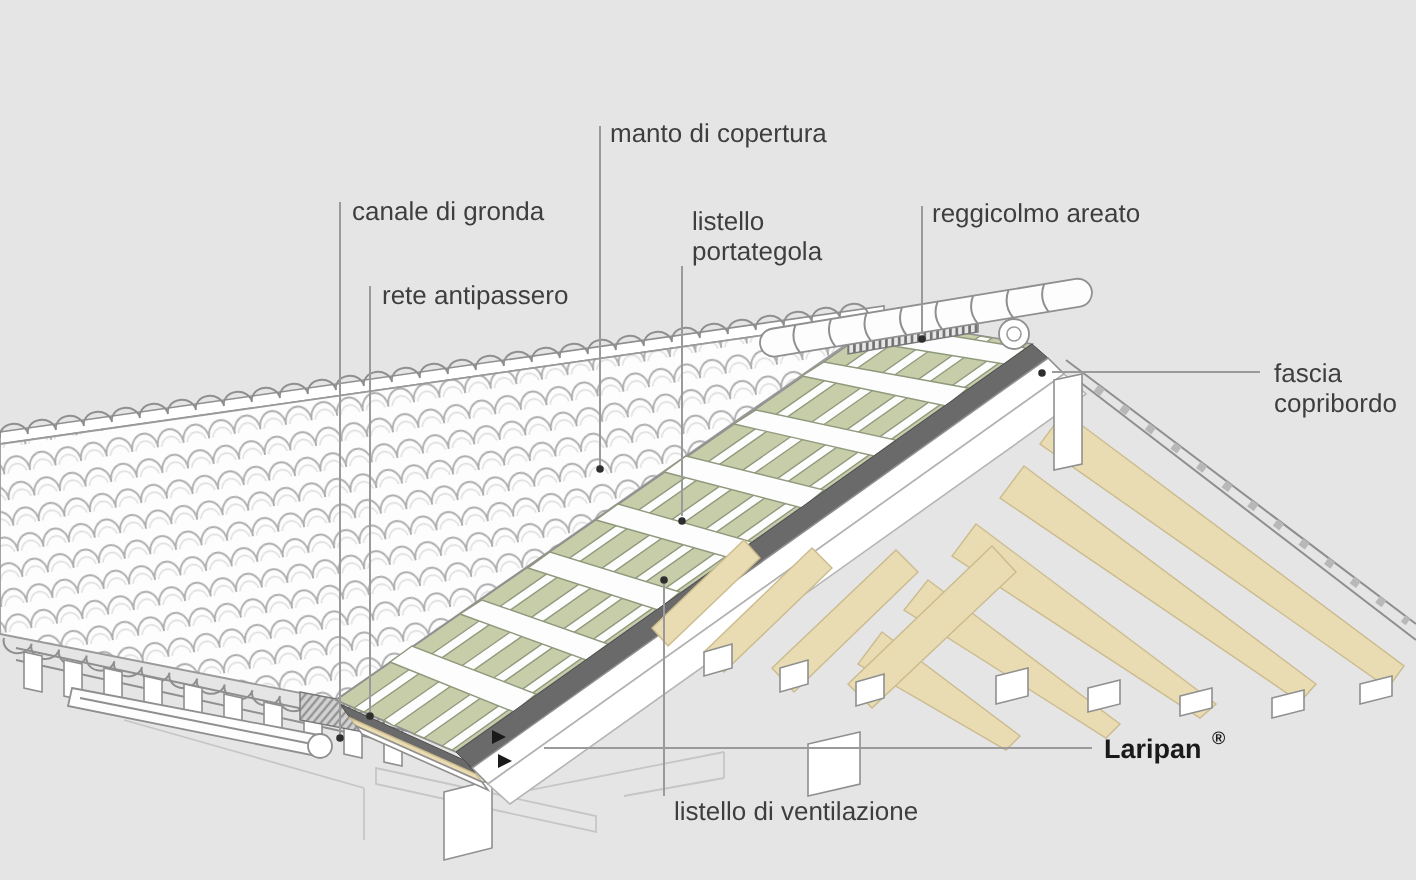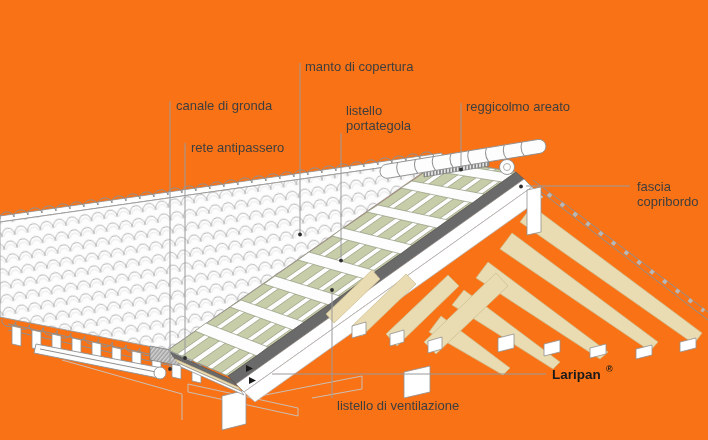--- a/index.html
+++ b/index.html
@@ -1,16 +1,16 @@
 <!DOCTYPE html>
 <html style="--panel_green: #c6cda8; --panel_tan: #e9dcb2; --band_dark: #6a6a6a; --line_gray: #8f8f8f; --line_light: #c6c6c6; --leader: #9a9a9a; --text: #3e3e3e; --text_dark: #1a1a1a;"><head>
 <meta charset="utf-8">
 <style>
   html,body{margin:0;padding:0;background:#fff;}
-  #stage{position:relative;width:708px;height:440px;background:#f97316;overflow:hidden;
+  #stage{position:relative;width:708px;height:440px;background:#e5e5e5;overflow:hidden;
          font-family:"Liberation Sans",sans-serif;}
   svg{position:absolute;left:0;top:0;}
   .lbl{font-family:"Liberation Sans",sans-serif;font-size:13px;fill:var(--text);}
   .lbl-bold{font-family:"Liberation Sans",sans-serif;font-size:13.5px;font-weight:bold;fill:var(--text_dark);}
   .lbl-reg{font-family:"Liberation Sans",sans-serif;font-size:9px;font-weight:bold;fill:var(--text_dark);}
   .leader{stroke:var(--leader);stroke-width:1;fill:none;}
   .dot{fill:#2e2e2e;}
   .ln{stroke:var(--line_gray);stroke-width:1;fill:none;}
   .lnl{stroke:var(--line_light);stroke-width:0.9;fill:none;}
   .white{fill:#ffffff;stroke:var(--line_gray);stroke-width:0.8;}

